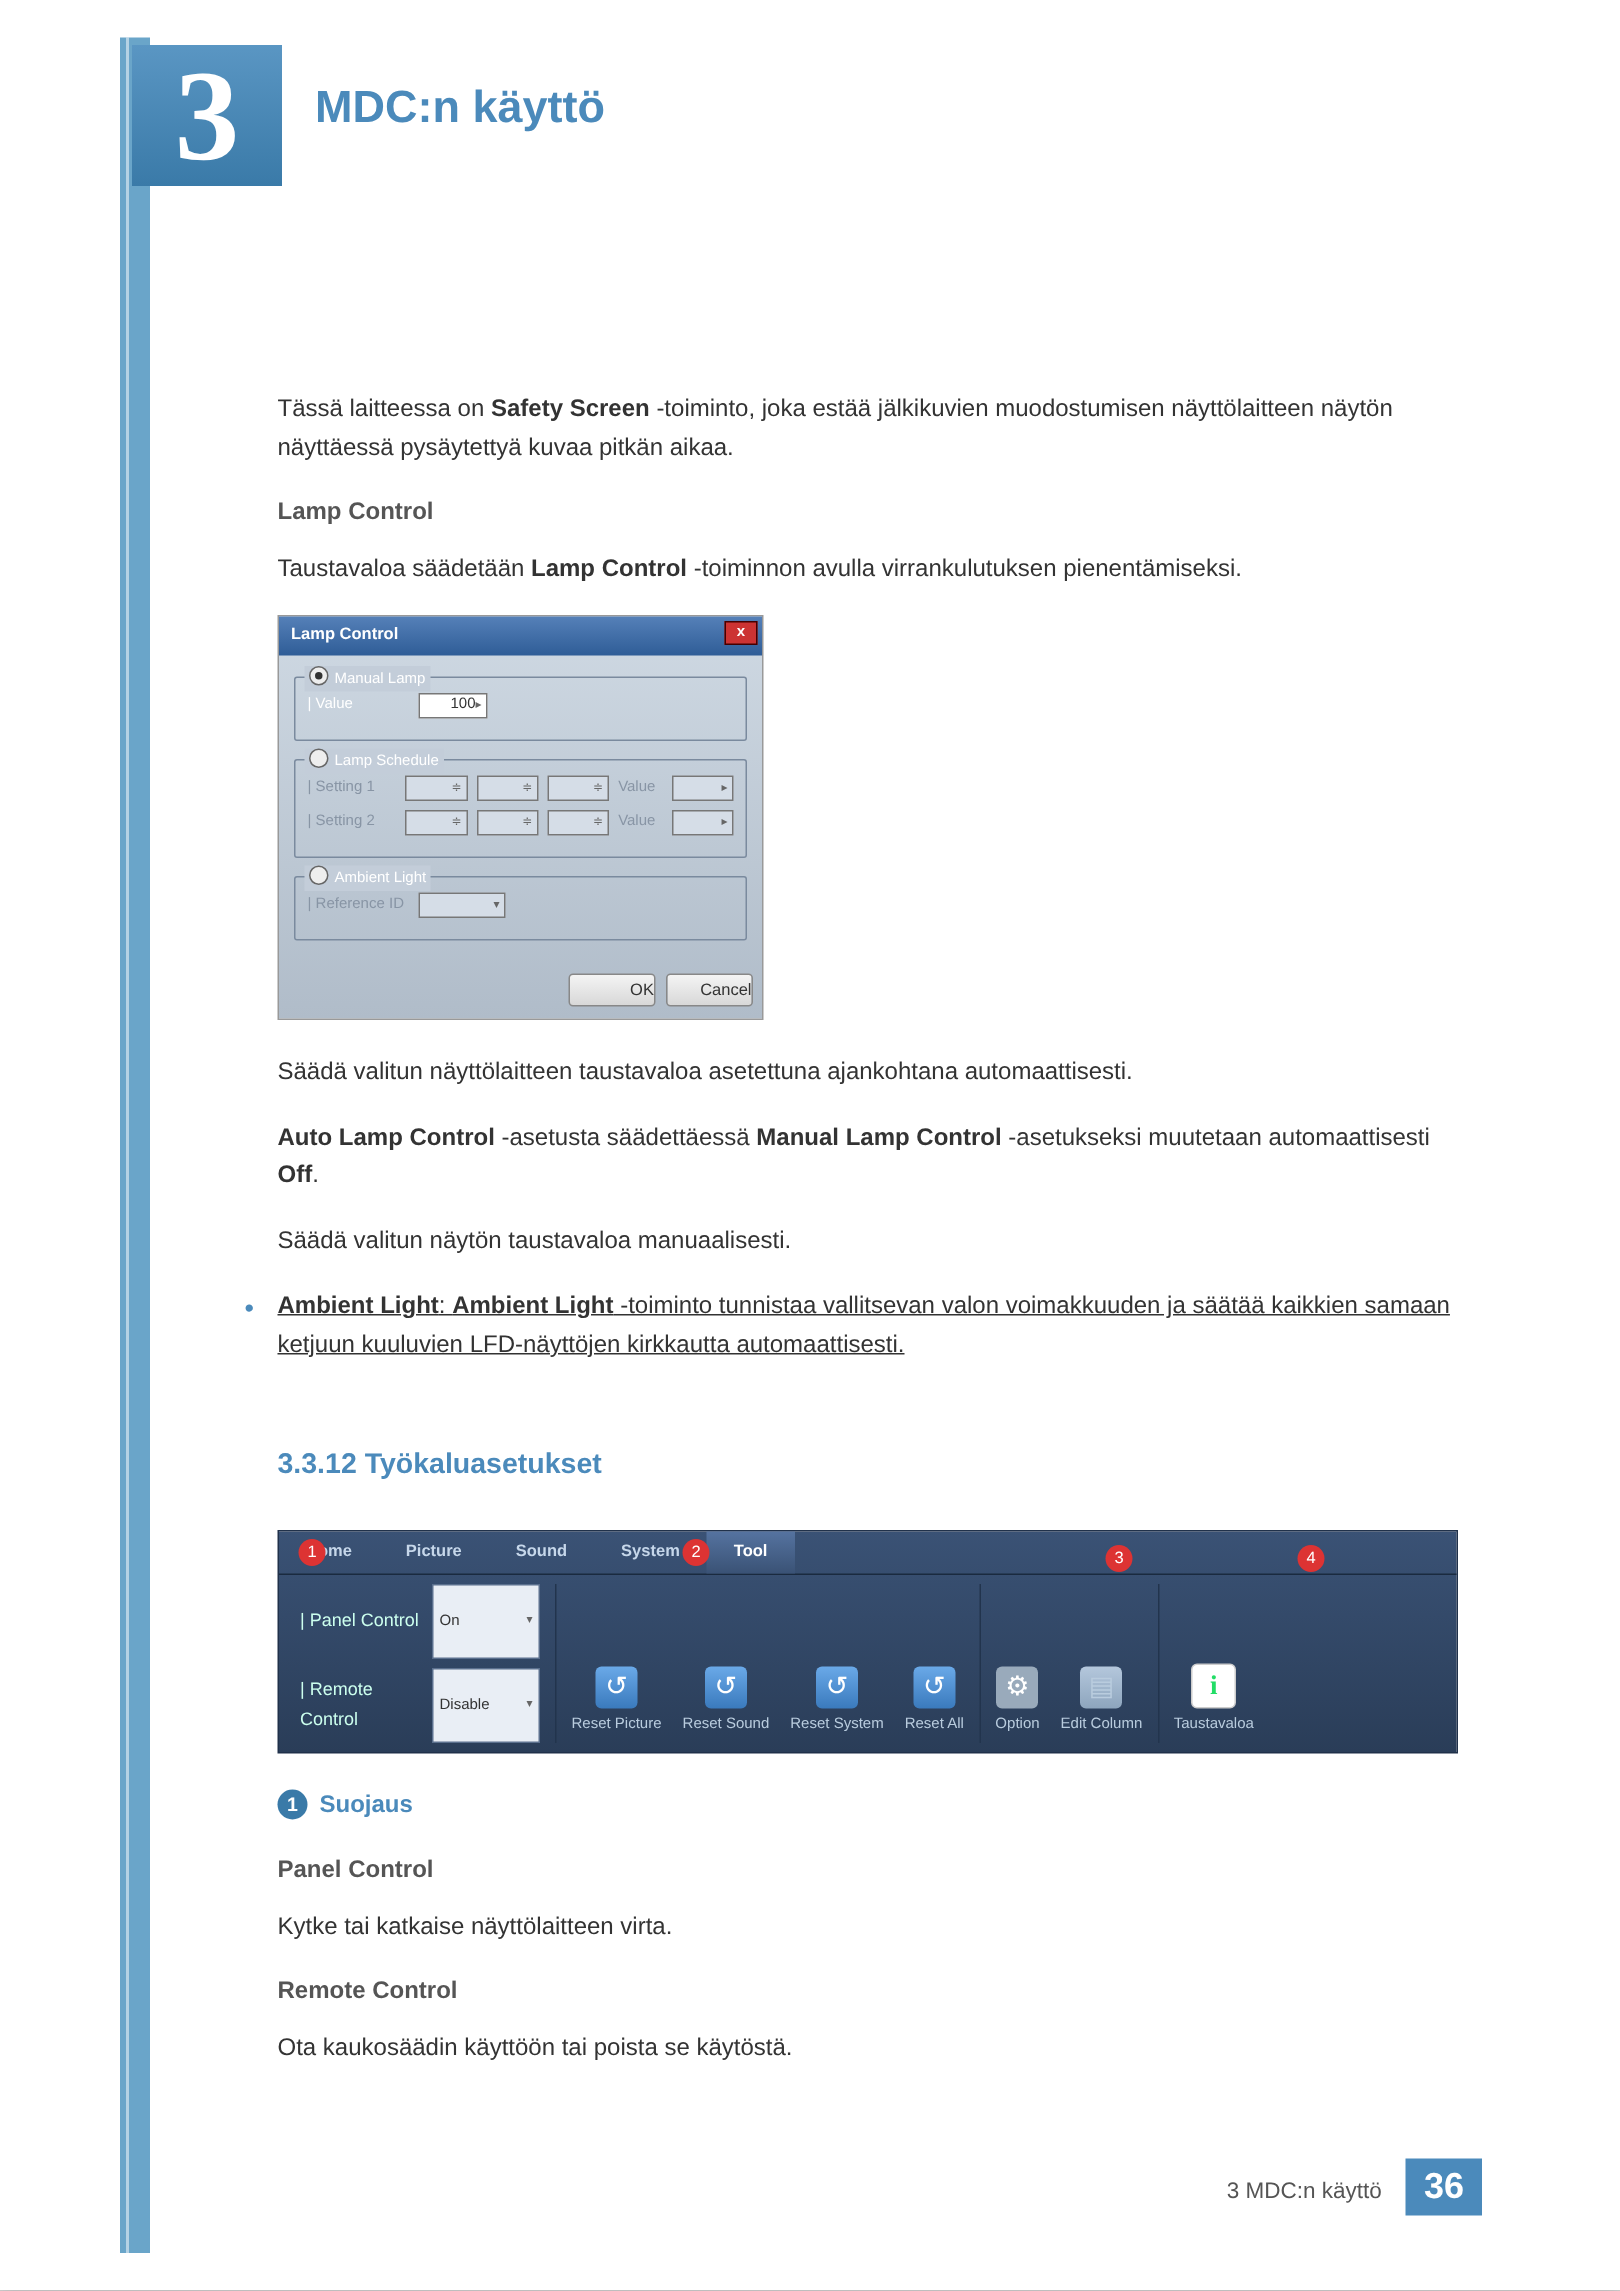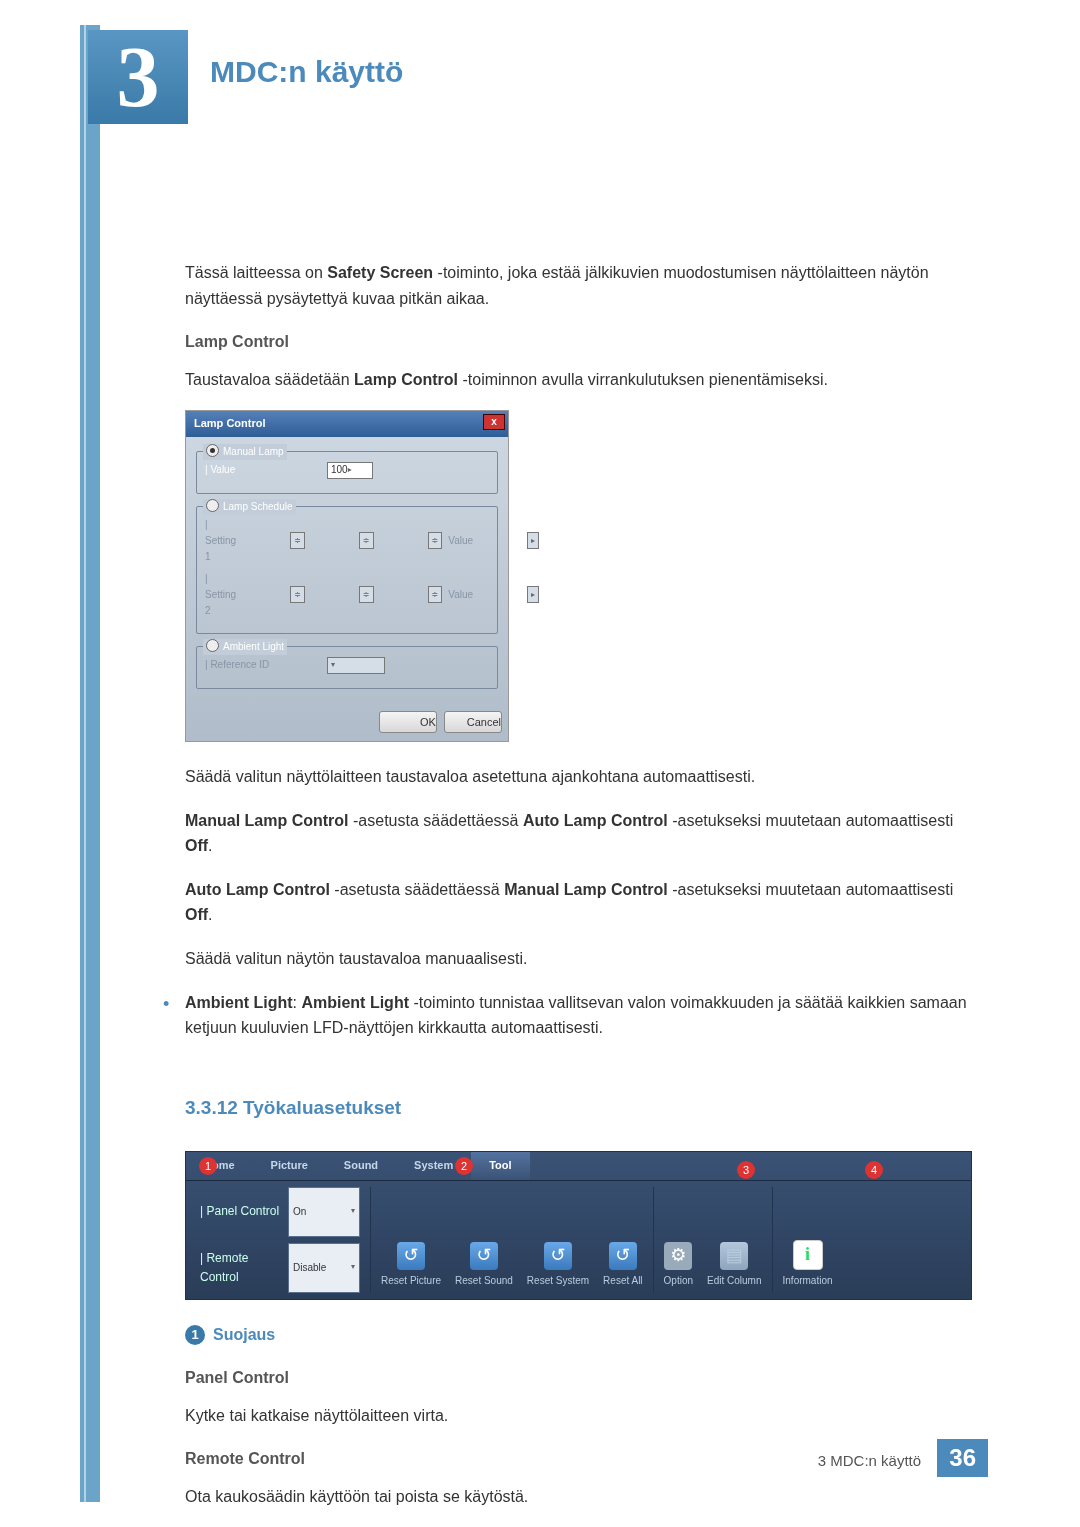--- a/index.html
+++ b/index.html
@@ -8,35 +8,35 @@
 .sidebar::before{content:"";position:absolute;left:4px;top:0;bottom:0;width:2px;background:#fff;opacity:.5;}
 .chapter-num{position:absolute;left:88px;top:30px;width:100px;height:94px;background:linear-gradient(to bottom,#5a96c3,#3a7aa8);color:#fff;font-size:86px;font-weight:bold;text-align:center;line-height:94px;font-family:Georgia,serif;}
 .chapter-title{position:absolute;left:210px;top:55px;font-size:30px;font-weight:bold;color:#4b8abb;}
 .content{position:absolute;left:185px;top:260px;right:110px;font-size:16px;color:#333;line-height:1.6;}
 .content p{margin:0 0 18px 0;}
 .subhead{font-weight:bold;color:#555;margin:18px 0 12px;}
 .section-num{color:#4b8abb;font-weight:bold;font-size:19px;margin:52px 0 28px;}
 .callout1{color:#4b8abb;font-weight:bold;margin:22px 0 14px;}
 .bullet{display:inline-block;width:20px;height:20px;background:#3a7aa8;color:#fff;border-radius:50%;text-align:center;line-height:20px;font-size:13px;margin-right:8px;vertical-align:1px;}
 strong{font-weight:bold;}
-.li{margin-left:40px;position:relative;}
+.li{margin-left:40px;position:relative;text-decoration:underline;}
 .li::before{content:"•";position:absolute;left:-22px;top:0;color:#4b8abb;font-size:18px;}
 
 .dlg{width:322px;border:1px solid #999;margin:8px 0 22px;background:linear-gradient(#cfd9e3,#b0bcc9);font-size:11px;color:#fff;}
 .dlg-title{background:linear-gradient(#5580b8,#2f5d97);padding:4px 8px;font-weight:bold;position:relative;}
 .dlg-x{position:absolute;right:3px;top:3px;background:#c33;color:#fff;width:20px;height:14px;text-align:center;font-size:10px;line-height:14px;border:1px solid #400;}
 .dlg-body{padding:14px 10px 6px;}
 .grp{border:1px solid #7a8a9e;border-radius:2px;padding:10px 8px 8px;margin-bottom:12px;position:relative;}
 .grp-title{position:absolute;top:-8px;left:6px;background:#c3cdd9;padding:0 3px;font-size:10px;}
 .row{display:flex;align-items:center;gap:6px;margin-bottom:6px;}
 .lbl{color:#fff;font-size:10px;width:68px;}
 .lbl.dim,.lbl2.dim{color:#8895a5;}
 .radio{width:11px;height:11px;border-radius:50%;border:1px solid #666;background:#eee;display:inline-block;margin-right:4px;vertical-align:-2px;}
 .radio.on::after{content:"";display:block;width:5px;height:5px;background:#333;border-radius:50%;margin:3px;}
-.spin{width:38px;height:15px;background:#fff;border:1px solid #777;color:#333;font-size:10px;padding:0 3px;display:flex;align-items:center;justify-content:flex-start;margin-left:48px;}
+.spin{width:38px;height:15px;background:#fff;border:1px solid #777;color:#333;font-size:10px;padding:0 3px;display:flex;align-items:center;justify-content:flex-end;}
 .spin.dim{background:#d5dde7;color:#aaa;}
 .arr{font-size:8px;color:#666;}
 .lbl2{font-size:10px;color:#fff;width:34px;}
 .btnrow{text-align:right;padding:4px 6px 8px;}
 .dbtn{display:inline-block;width:56px;height:20px;background:linear-gradient(#f4f4f4,#d8d8d8);border:1px solid #888;color:#333;font-size:11px;text-align:right;line-height:20px;margin-left:4px;border-radius:3px;}
 
 .tb{width:100%;background:linear-gradient(#3a5275,#2a3d58);border:1px solid #20314a;margin:10px 0 22px;color:#c6d7ea;font-size:11px;}
 .tabs{display:flex;border-bottom:1px solid #1a2a3f;}
 .tab{padding:5px 18px;font-weight:bold;}
 .tab.active{background:linear-gradient(#5573a0,#3a5275);color:#fff;}
@@ -140,21 +140,20 @@
           </div>
         </div>
       </div>
       <div class="btnrow">
         <span class="dbtn">OK</span>
         <span class="dbtn">Cancel</span>
       </div>
     </div>
 
     <p>Säädä valitun näyttölaitteen taustavaloa asetettuna ajankohtana automaattisesti.</p>
-    <p><strong>Manual Lamp Control</strong><span> -asetusta säädettäessä </span><strong>Auto Lamp Control</strong><span> -asetukseksi muutetaan automaattisesti </span><strong>Off</strong><span>.</span></p>
     <p><strong>Auto Lamp Control</strong><span> -asetusta säädettäessä </span><strong>Manual Lamp Control</strong><span> -asetukseksi muutetaan automaattisesti </span><strong>Off</strong><span>.</span></p>
     <p>Säädä valitun näytön taustavaloa manuaalisesti.</p>
     <p class="li"><strong>Ambient Light</strong><span>: </span><strong>Ambient Light</strong><span> -toiminto tunnistaa vallitsevan valon voimakkuuden ja säätää kaikkien samaan ketjuun kuuluvien LFD-näyttöjen kirkkautta automaattisesti.</span></p>
 
     <div class="section-num">3.3.12   Työkaluasetukset</div>
 
     <div style="position:relative">
       <span class="cn" style="left:14px;top:6px">1</span>
       <span class="cn" style="left:270px;top:6px">2</span>
       <span class="cn" style="left:552px;top:10px">3</span>
@@ -188,21 +187,21 @@
             <div class="ticon"><div class="ic reset">↺</div><span>Reset Picture</span></div>
             <div class="ticon"><div class="ic reset">↺</div><span>Reset Sound</span></div>
             <div class="ticon"><div class="ic reset">↺</div><span>Reset System</span></div>
             <div class="ticon"><div class="ic reset">↺</div><span>Reset All</span></div>
           </div>
           <div class="tgrp icons">
             <div class="ticon"><div class="ic opt">⚙</div><span>Option</span></div>
             <div class="ticon"><div class="ic edit">▤</div><span>Edit Column</span></div>
           </div>
           <div class="tgrp icons" style="border-right:none">
-            <div class="ticon"><div class="ic info">i</div><span>Information</span></div>
+            <div class="ticon"><div class="ic info">i</div><span>Taustavaloa</span></div>
           </div>
         </div>
       </div>
     </div>
 
     <div class="callout1"><span class="bullet">1</span><span>Suojaus</span></div>
     <div class="subhead">Panel Control</div>
     <p>Kytke tai katkaise näyttölaitteen virta.</p>
     <div class="subhead">Remote Control</div>
     <p>Ota kaukosäädin käyttöön tai poista se käytöstä.</p>

